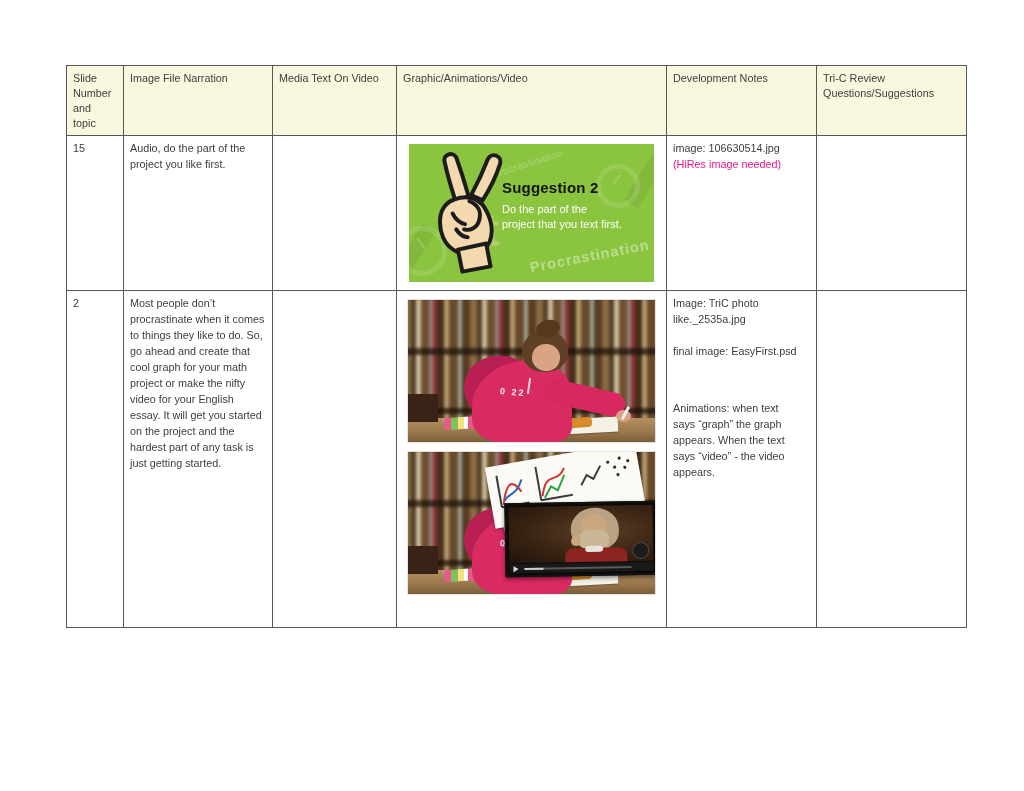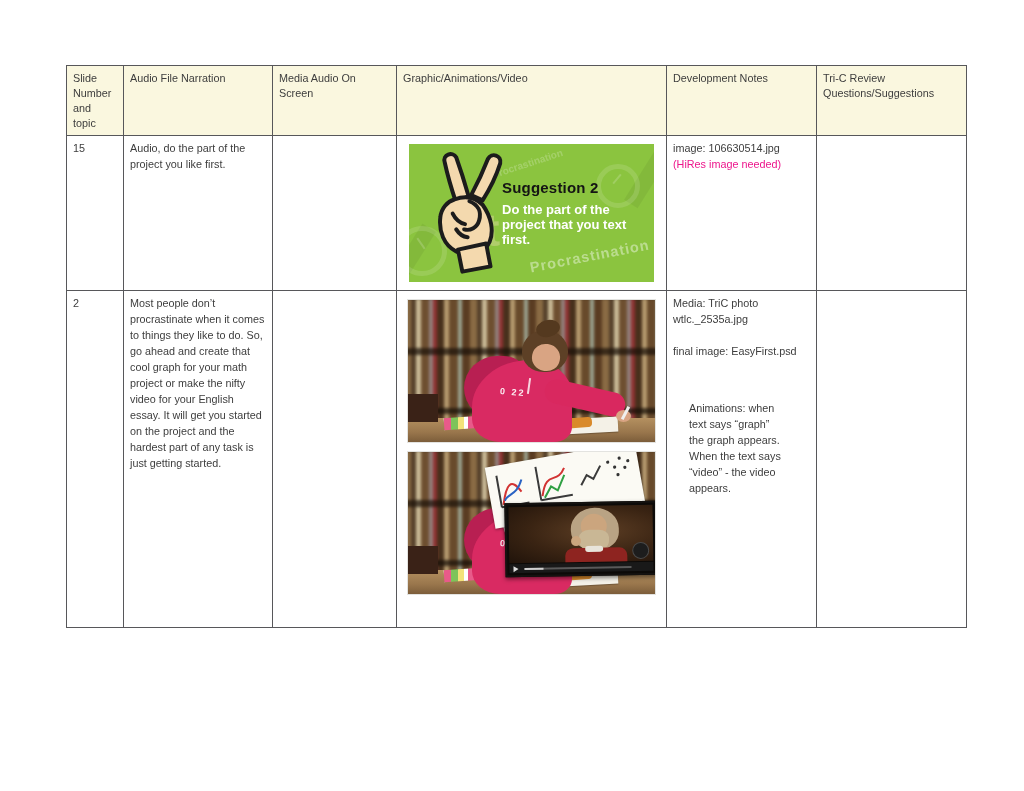--- a/index.html
+++ b/index.html
@@ -21,33 +21,33 @@
     background:#faf7df;height:68px;line-height:15px;padding-top:5px;
   }
   tr.row-15 td{height:152px;}
   tr.row-16 td{height:337px;}
   td.dev-cell{padding-right:16px;}
   td.media-cell{padding:8px 10px;}
   .nowrap{white-space:nowrap;}
   .pink-note{color:#ed168c;}
   .dev-p1{margin:0 0 16px 0;}
   .dev-p2{margin:16px 0 41px 0;}
-  .dev-p3{margin:16px;}
+  .dev-p3{margin:0;}
 
   
   .slide-graphic{
     position:relative;width:245px;height:138px;margin:0 auto;
     background:#8bc43f;overflow:hidden;
   }
   .s15-title{
     position:absolute;left:93px;top:36px;font-size:15px;font-weight:700;
     color:#141414;letter-spacing:.2px;
   }
   .s15-body{
-    position:absolute;left:93px;top:58px;font-size:13px;font-weight:700;
+    position:absolute;left:93px;top:58px;font-size:11px;font-weight:400;
     color:#ffffff;line-height:15px;
   }
   .wm-small{
     position:absolute;left:82px;top:12px;font-size:10px;font-weight:700;
     color:rgba(255,255,255,.22);transform:rotate(-18deg);
   }
   .wm-big{
     position:absolute;left:120px;top:104px;font-size:14.5px;font-weight:700;
     color:rgba(255,255,255,.42);transform:rotate(-11deg);letter-spacing:1px;
     white-space:nowrap;
@@ -190,22 +190,22 @@
     <col style="width:57px">
       <col style="width:149px">
       <col style="width:124px">
     <col style="width:267px">
       <col style="width:150px">
       <col style="width:150px">
   </colgroup>
   <thead>
     <tr class="header-row">
       <th>Slide Number and topic</th>
-      <th>Audio File Narration</th>
-      <th>Media Audio On Screen</th>
+      <th>Image File Narration</th>
+      <th>Media Text On Video</th>
       <th>Graphic/Animations/Video</th>
       <th>Development Notes</th>
       <th>Tri-C Review Questions/Suggestions</th>
     </tr>
   </thead>
   <tbody>
 
     <tr class="row-15">
       <td>15</td>
       <td>Audio, do the part of the project you like first.</td>
@@ -327,20 +327,20 @@
               <div class="play-tri"></div>
               <div class="progress">
                 <div class="progress-fill"></div>
               </div>
             </div>
           </div>
         </div>
 
       </td>
       <td class="dev-cell">
-        <div class="dev-p1">Media: TriC photo wtlc._2535a.jpg</div>
+        <div class="dev-p1">Image: TriC photo like._2535a.jpg</div>
         <div class="dev-p2 nowrap">final image: EasyFirst.psd</div>
         <div class="dev-p3">Animations: when text says “graph” the graph appears. When the text says “video” - the video appears.</div>
       </td>
       <td></td>
     </tr>
   </tbody>
 </table>
 
 </body></html>

